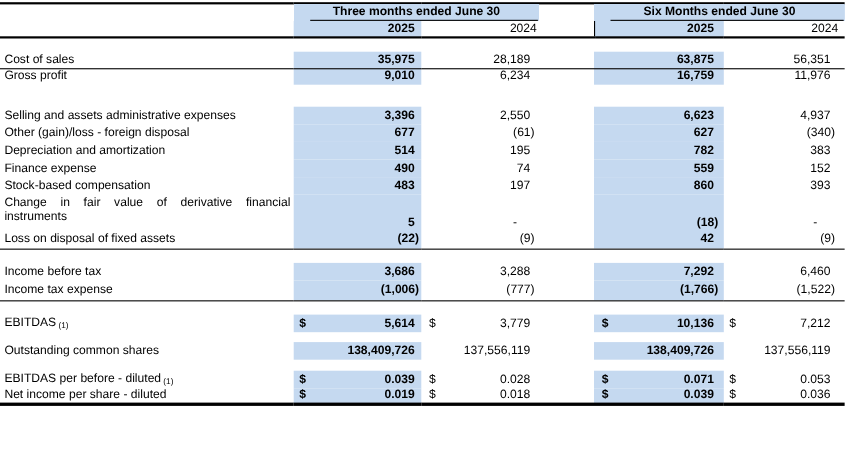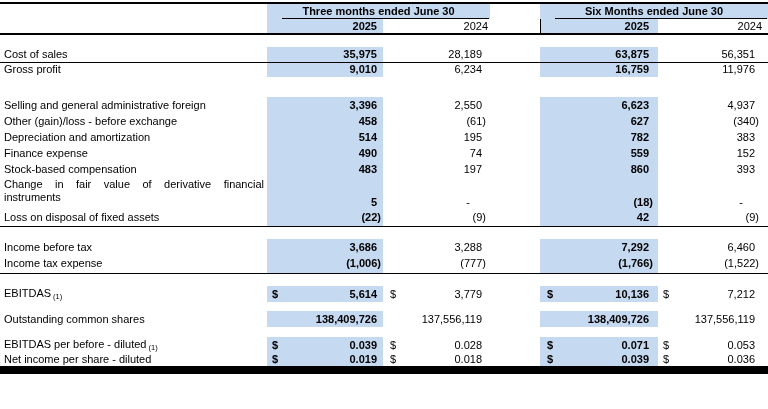--- a/index.html
+++ b/index.html
@@ -1,18 +1,18 @@
 <!DOCTYPE html>
 <html><head>
 <meta charset="utf-8">
 <style>
   html,body{margin:0;padding:0;background:#fff;width:768px;height:409px;overflow:hidden;}
   body{font-family:"Liberation Sans",sans-serif;color:#000;}
   table{border-collapse:collapse;table-layout:fixed;width:768px;margin-top:2px;
-        border-top:2px solid #000;border-bottom:8px solid #000000;font-size:11px;}
+        border-top:2px solid #000;border-bottom:3px solid #000000;font-size:11px;}
   col.c-lbl{width:267px}
   col.c-v1{width:116px}
   col.c-v2{width:107px}
   col.c-gap{width:50px}
   col.c-v3{width:118px}
   col.c-v4{width:110px}
   col.blue{background:#C5D9F0}
   td{padding:0;vertical-align:middle;line-height:1.15;}
   .lbl{padding-left:4px;}
   td.v1,td.v2,td.v3,td.v4{text-align:right;white-space:nowrap;}
@@ -85,31 +85,31 @@
     <td></td>
     <td class="v3"><span class="num">16,759</span></td>
     <td class="v4"><span class="num">11,976</span></td>
   </tr>
 
   <tr style="height:20px">
         <td colspan="6"></td>
       </tr>
 
   <tr style="height:16px">
-    <td class="lbl"><span>Selling and general administrative foreign</span></td>
+    <td class="lbl"><span>Selling and assets administrative expenses</span></td>
     <td class="v1"><span class="num">3,396</span></td>
     <td class="v2"><span class="num">2,550</span></td>
     <td></td>
     <td class="v3"><span class="num">6,623</span></td>
     <td class="v4"><span class="num">4,937</span></td>
   </tr>
 
   <tr style="height:16px">
-    <td class="lbl"><span>Other (gain)/loss - before exchange</span></td>
-    <td class="v1"><span class="num">458</span></td>
+    <td class="lbl"><span>Other (gain)/loss - foreign disposal</span></td>
+    <td class="v1"><span class="num">677</span></td>
     <td class="v2 neg"><span class="num">(61)</span></td>
     <td></td>
     <td class="v3"><span class="num">627</span></td>
     <td class="v4 neg"><span class="num">(340)</span></td>
   </tr>
 
   <tr style="height:16px">
     <td class="lbl"><span>Depreciation and amortization</span></td>
     <td class="v1"><span class="num">514</span></td>
     <td class="v2"><span class="num">195</span></td>

